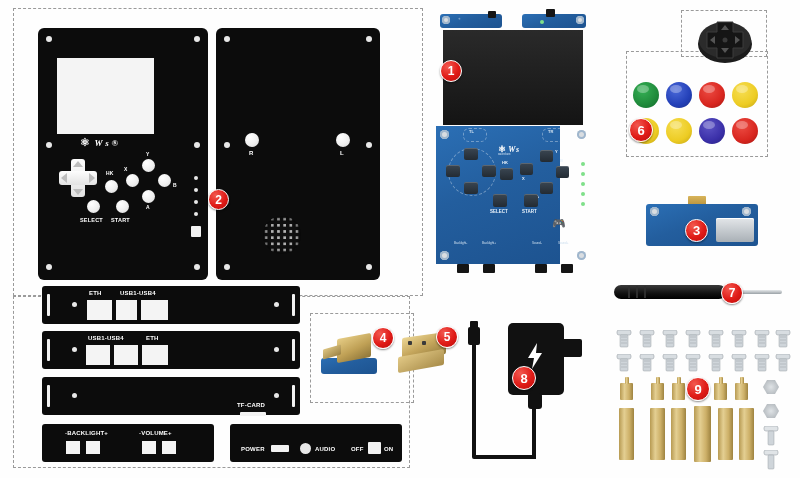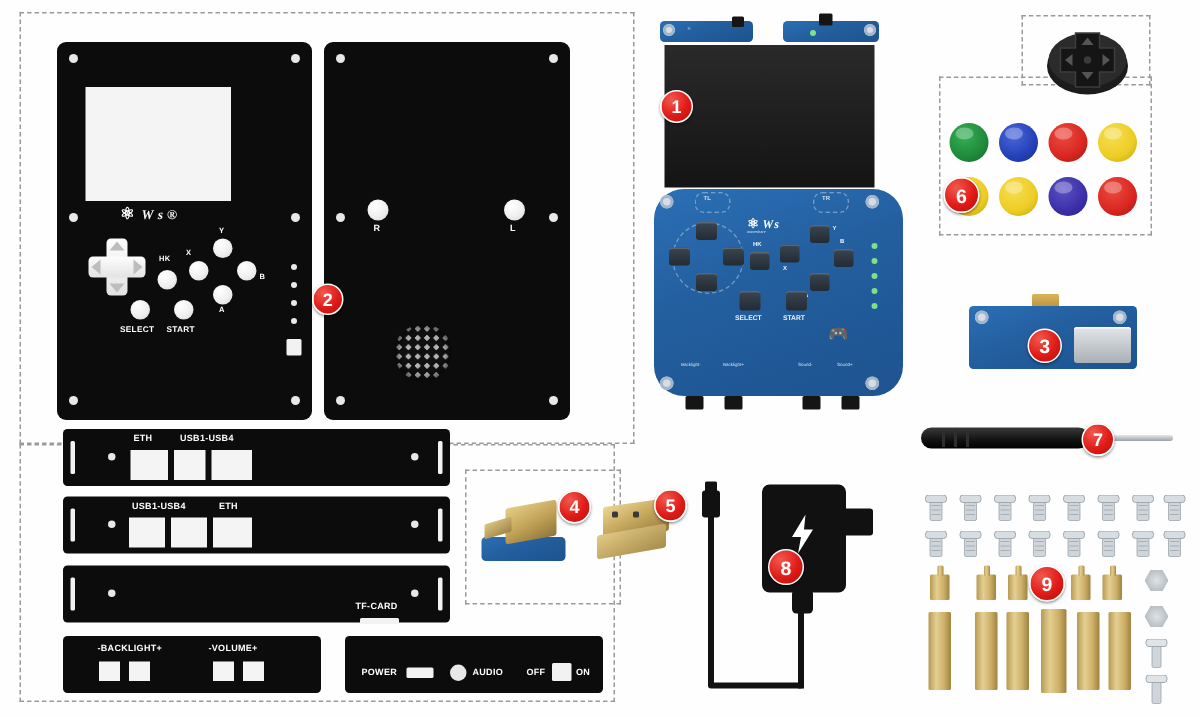--- a/index.html
+++ b/index.html
@@ -221,21 +221,21 @@
       <div class="hdr" style="left:48px;top:-3px;width:8px;height:7px;"></div>
     </div>
     <div class="pcb r3" style="left:86px;top:0px;width:64px;height:14px;">
       <div class="pcbhole" style="left:54px;top:2px;width:8px;height:8px;"></div>
       <div class="hdr" style="left:24px;top:-5px;width:9px;height:8px;"></div>
       <div class="led" style="left:18px;top:6px;"></div>
     </div>
 
     <div class="screen" style="left:7px;top:16px;width:140px;height:95px;"></div>
 
-    <div class="pcb" style="left:0px;top:112px;width:166px;height:138px;border-radius:20px;">
+    <div class="pcb" style="left:0px;top:112px;width:124px;height:138px;">
       <div class="pcbhole" style="left:4px;top:4px;"></div>
       <div class="pcbhole" style="left:141px;top:4px;"></div>
       <div class="pcbhole" style="left:4px;top:125px;"></div>
       <div class="pcbhole" style="left:141px;top:125px;"></div>
 
       <div class="silk-ring" style="left:27px;top:2px;width:22px;height:12px;border-radius:6px;"></div>
       <div class="tiny" style="left:33px;top:4px;font-size:4px;font-weight:bold;">TL</div>
       <div class="silk-ring" style="left:106px;top:2px;width:22px;height:12px;border-radius:6px;"></div>
       <div class="tiny" style="left:112px;top:4px;font-size:4px;font-weight:bold;">TR</div>
 

